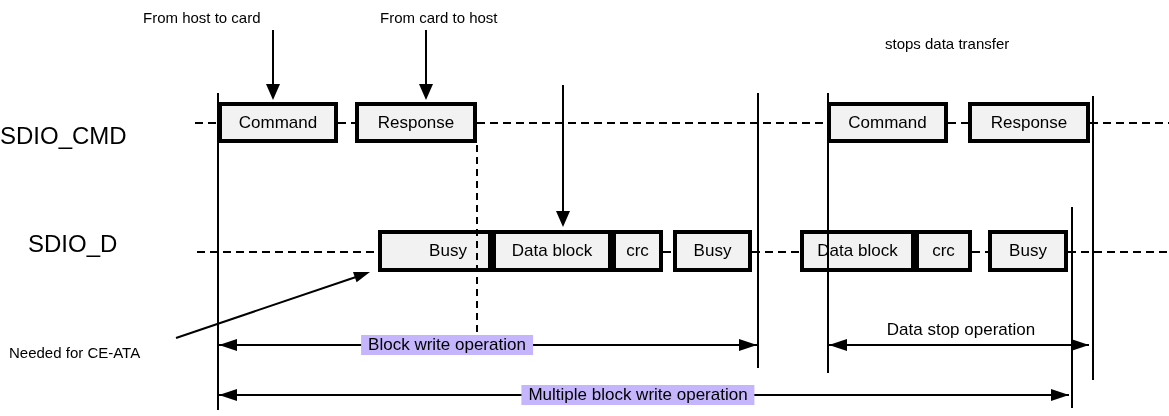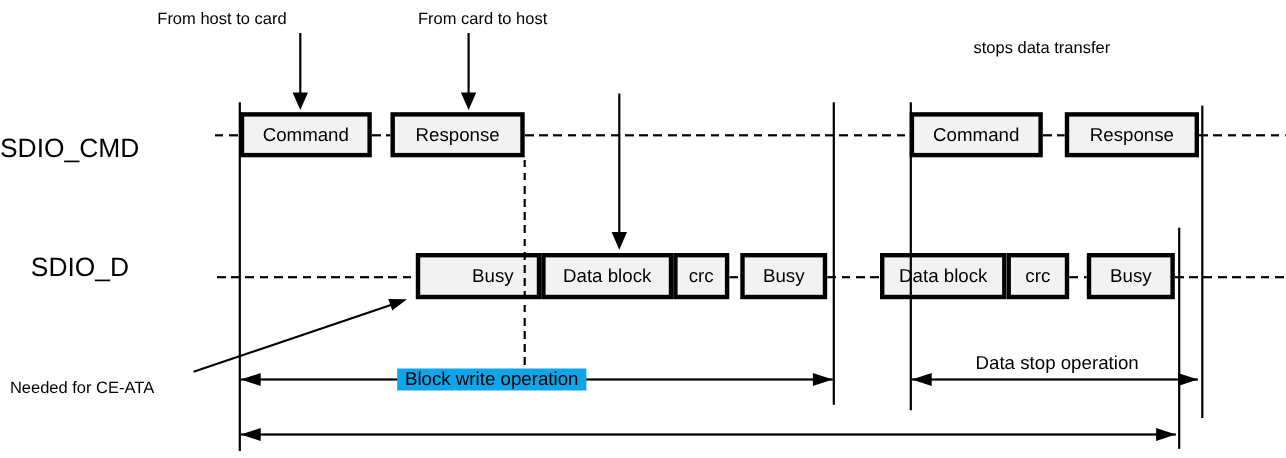--- a/index.html
+++ b/index.html
@@ -22,21 +22,21 @@
     background:repeating-linear-gradient(to bottom,#000 0,#000 7px,transparent 7px,transparent 12px);}
   .vline{position:absolute;width:2px;background:#000;}
   .hline{position:absolute;height:2px;background:#000;}
   .arrow-down-line{position:absolute;width:2px;background:#000;}
   .tri-down{position:absolute;width:0;height:0;
     border-left:7px solid transparent;border-right:7px solid transparent;border-top:16px solid #000;}
   .tri-left{position:absolute;width:0;height:0;
     border-top:6px solid transparent;border-bottom:6px solid transparent;border-right:18px solid #000;}
   .tri-right{position:absolute;width:0;height:0;
     border-top:6px solid transparent;border-bottom:6px solid transparent;border-left:18px solid #000;}
-  .span-label{position:absolute;font-size:17px;background:#0ea5e9;padding:0 7px;
+  .span-label{position:absolute;font-size:17px;background:#c4b5fd;padding:0 7px;
     transform:translateX(-50%);white-space:nowrap;}
   .svg-overlay{position:absolute;left:0;top:0;width:1169px;height:416px;pointer-events:none;}
 </style>
 </head>
 <body>
 
 <div id="canvas">
 
   <div class="lbl" style="left:143px;top:8px;">From host to card</div>
   <div class="lbl" style="left:380px;top:8px;">From card to host</div>
@@ -97,14 +97,15 @@
   <div class="span-label" style="left:447px;top:335px;">Block write operation</div>
 
   <div class="hline" style="left:829px;top:344px;width:260px;"></div>
   <div class="tri-left" style="left:829px;top:339px;"></div>
   <div class="tri-right" style="left:1071px;top:339px;"></div>
   <div class="span-label" style="left:961px;top:320px;padding:0;background:transparent;">Data stop operation</div>
 
   <div class="hline" style="left:219px;top:394px;width:850px;"></div>
   <div class="tri-left" style="left:219px;top:389px;"></div>
   <div class="tri-right" style="left:1051px;top:389px;"></div>
+  <div class="span-label" style="left:638px;top:385px;">Multiple block write operation</div>
 
 </div>
 
 </body></html>

